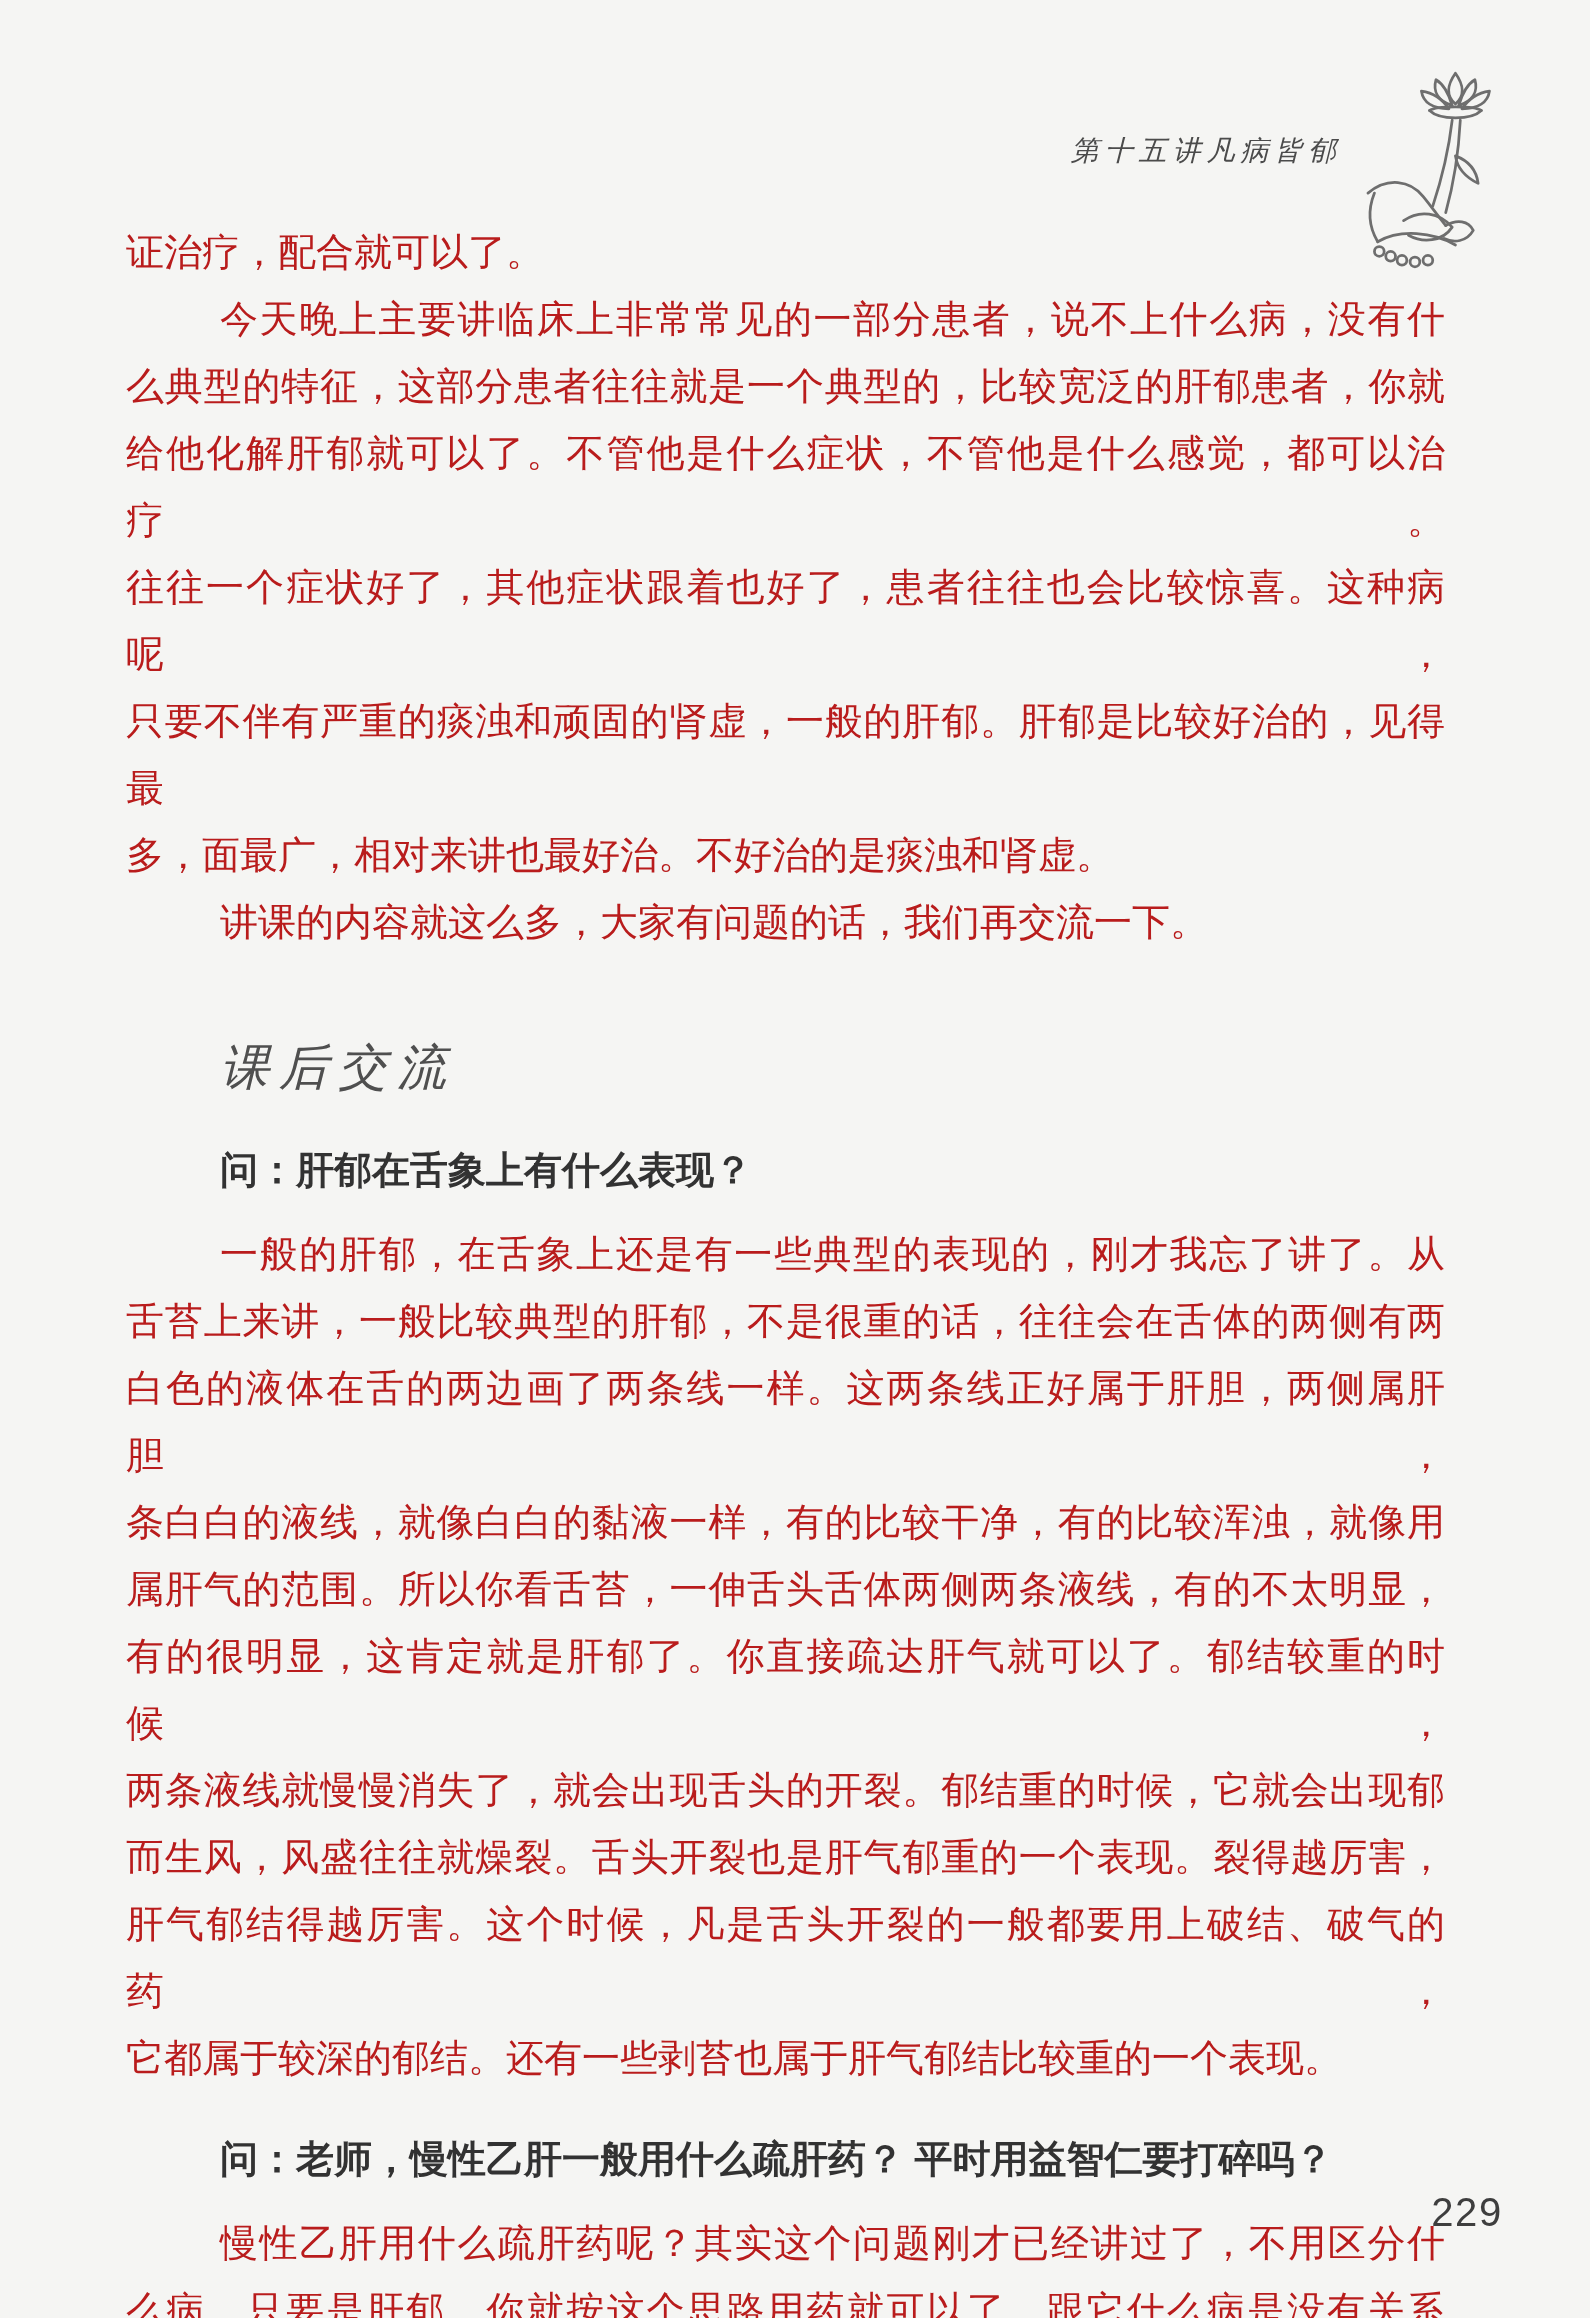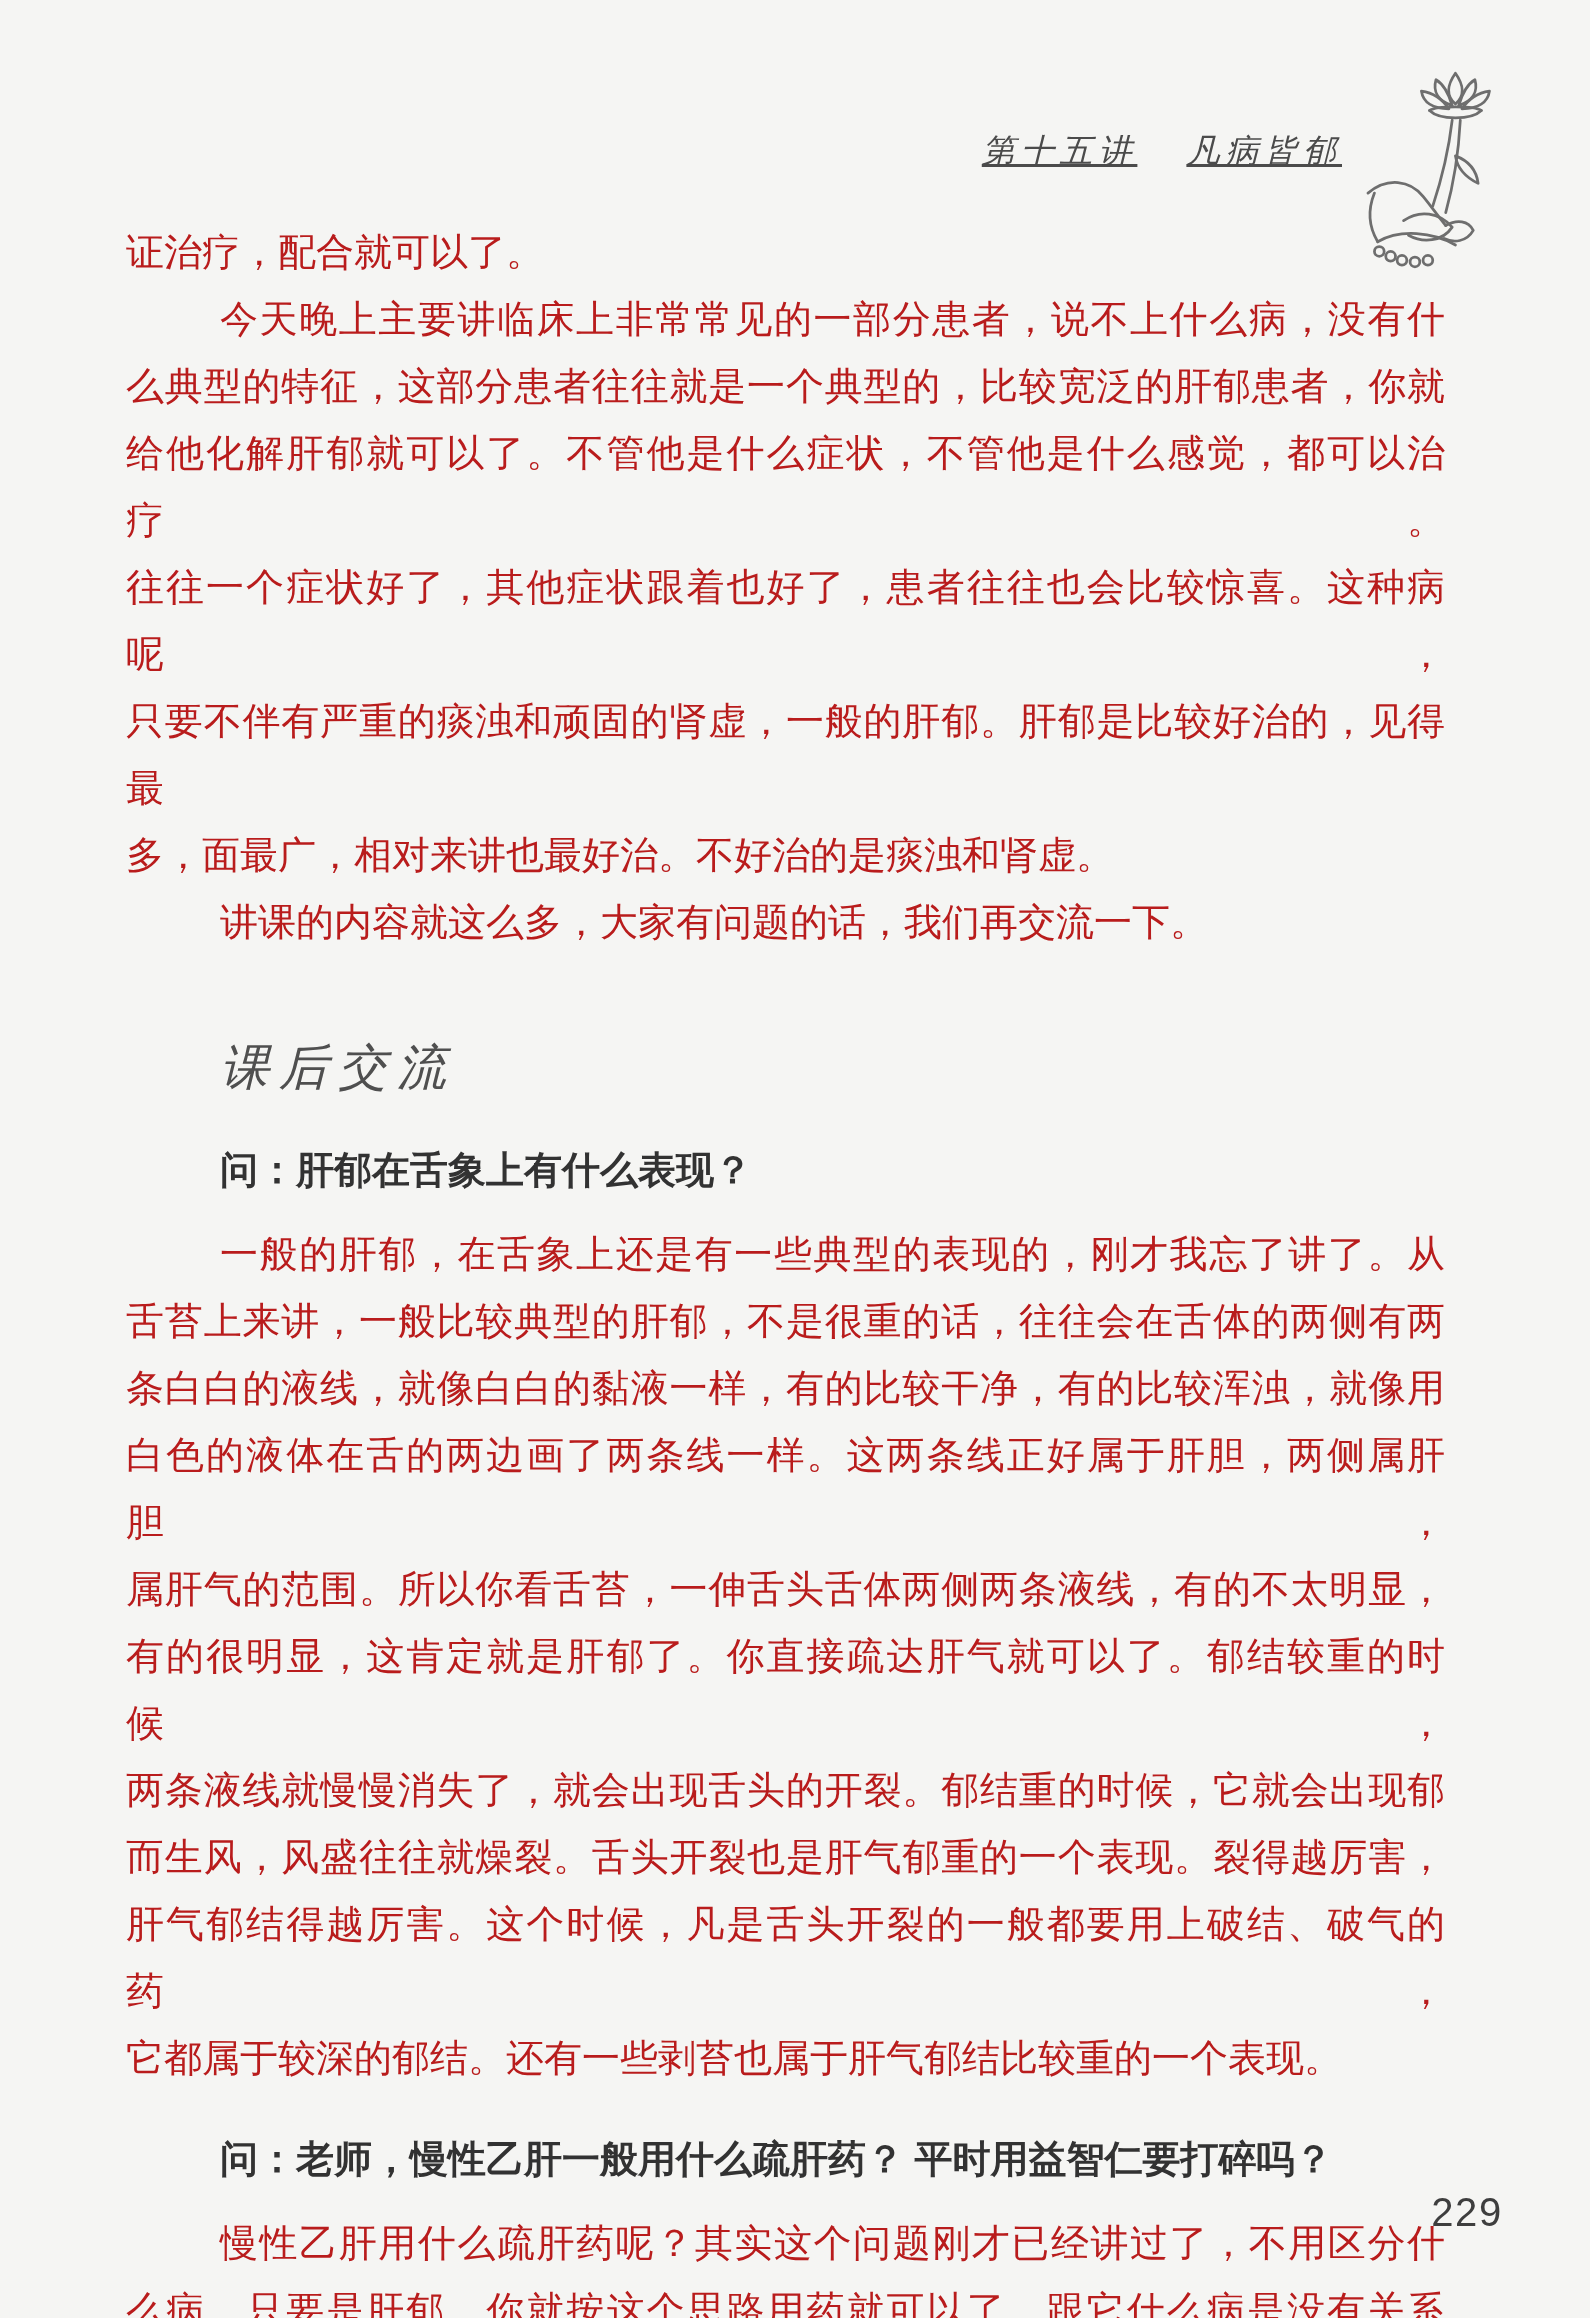--- a/index.html
+++ b/index.html
@@ -8,24 +8,24 @@
     width:1591px;height:2319px;
     background:#f5f5f3;
     font-family:"Liberation Serif","DejaVu Serif",serif;
     color:#3c3c3c;
     overflow:hidden;
     margin:0 auto;
   }
   
   .running-header{
     position:absolute;top:125px;right:249px;
-    display:flex;gap:49px;
-    font-size:33px;line-height:52px;
+    display:flex;
+    font-size:28px;line-height:52px;
     font-style:italic;letter-spacing:5.9px;
-    color:#4b4b4b;white-space:nowrap;text-decoration:underline;
+    color:#4b4b4b;white-space:nowrap;
   }
   .illustration{
     position:absolute;top:66px;right:74px;
     width:162px;height:204px;
   }
   
   .content{position:absolute;left:126px;top:219px;width:1319px;}
   .line{
     font-size:38px;line-height:67px;min-height:67px;
     text-align:justify;text-align-last:justify;
@@ -101,22 +101,22 @@
       <div class="line">么典型的特征，这部分患者往往就是一个典型的，比较宽泛的肝郁患者，你就</div>
       <div class="line">给他化解肝郁就可以了。不管他是什么症状，不管他是什么感觉，都可以治疗。</div>
       <div class="line">往往一个症状好了，其他症状跟着也好了，患者往往也会比较惊喜。这种病呢，</div>
       <div class="line">只要不伴有严重的痰浊和顽固的肾虚，一般的肝郁。肝郁是比较好治的，见得最</div>
       <div class="line para-end">多，面最广，相对来讲也最好治。不好治的是痰浊和肾虚。</div>
       <div class="line para-end indent">讲课的内容就这么多，大家有问题的话，我们再交流一下。</div>
       <div class="section-heading">课后交流</div>
       <div class="question-heading">问：肝郁在舌象上有什么表现？</div>
       <div class="line indent">一般的肝郁，在舌象上还是有一些典型的表现的，刚才我忘了讲了。从</div>
       <div class="line">舌苔上来讲，一般比较典型的肝郁，不是很重的话，往往会在舌体的两侧有两</div>
+      <div class="line">白色的液体在舌的两边画了两条线一样。这两条线正好属于肝胆，两侧属肝胆，</div>
       <div class="line">条白白的液线，就像白白的黏液一样，有的比较干净，有的比较浑浊，就像用</div>
-      <div class="line">白色的液体在舌的两边画了两条线一样。这两条线正好属于肝胆，两侧属肝胆，</div>
       <div class="line">属肝气的范围。所以你看舌苔，一伸舌头舌体两侧两条液线，有的不太明显，</div>
       <div class="line">有的很明显，这肯定就是肝郁了。你直接疏达肝气就可以了。郁结较重的时候，</div>
       <div class="line">两条液线就慢慢消失了，就会出现舌头的开裂。郁结重的时候，它就会出现郁</div>
       <div class="line">而生风，风盛往往就燥裂。舌头开裂也是肝气郁重的一个表现。裂得越厉害，</div>
       <div class="line">肝气郁结得越厉害。这个时候，凡是舌头开裂的一般都要用上破结、破气的药，</div>
       <div class="line para-end">它都属于较深的郁结。还有一些剥苔也属于肝气郁结比较重的一个表现。</div>
       <div class="question-heading">问：老师，慢性乙肝一般用什么疏肝药？ 平时用益智仁要打碎吗？</div>
       <div class="line indent">慢性乙肝用什么疏肝药呢？其实这个问题刚才已经讲过了，不用区分什</div>
       <div class="line para-end">么病，只要是肝郁，你就按这个思路用药就可以了，跟它什么病是没有关系的。</div>
     </div>

